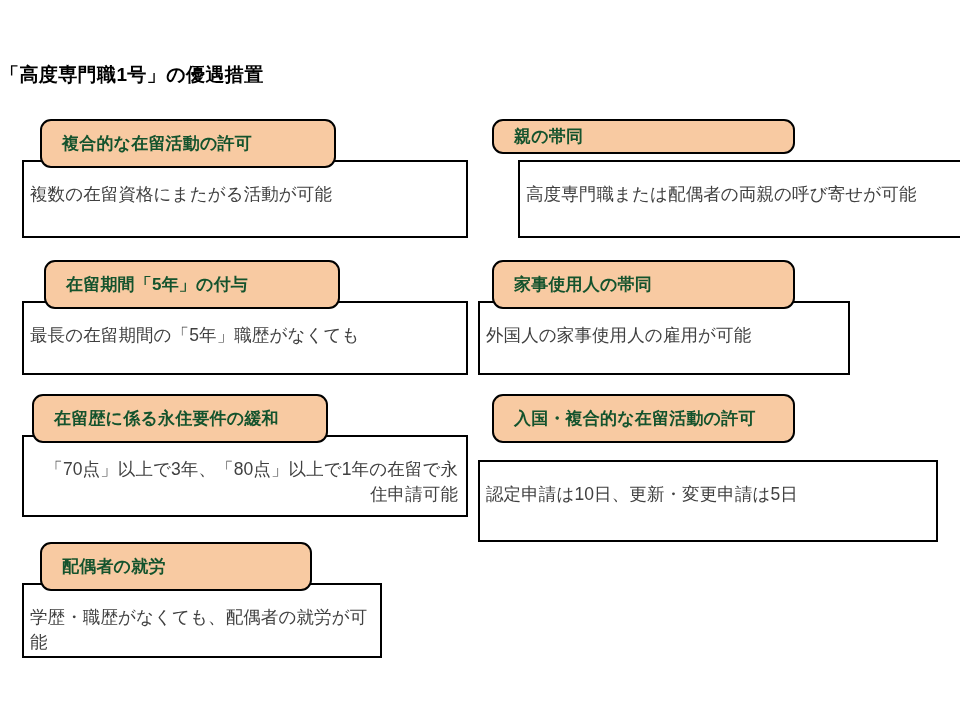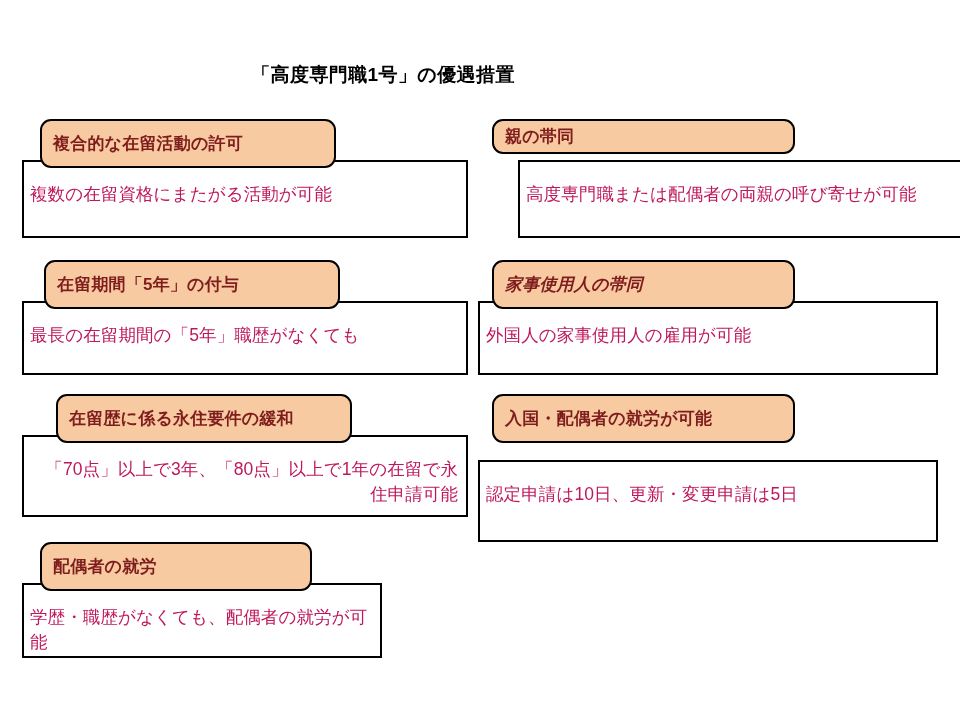--- a/index.html
+++ b/index.html
@@ -22,21 +22,21 @@
     height: 720px;
     background: #ffffff;
   }
 
   
   #page-title {
     position: absolute;
     left: 0;
     top: 62px;
     width: 766px;
-    text-align: center;
+    text-align: left;
     font-size: 19px;
     font-weight: bold;
     letter-spacing: 0.4px;
     color: #000000;
     white-space: nowrap;
   }
 
   
   .card {
     position: absolute;
@@ -51,41 +51,41 @@
     z-index: 1;
   }
 
   .card-body-text {
     position: absolute;
     left: 6px;
     right: 8px;
     top: 20px;
     font-size: 17.5px;
     line-height: 25px;
-    color: #be185d;
+    color: #404040;
     letter-spacing: 0.1px;
   }
 
   
   .card-header {
     position: absolute;
     box-sizing: border-box;
     background: #f8caa2;
     border: 2.5px solid #000000;
     border-radius: 11px;
     z-index: 2;
     display: flex;
     align-items: center;
   }
 
   .card-header-label {
-    padding-left: 11px;
+    padding-left: 20px;
     font-size: 17px;
     font-weight: bold;
-    color: #7f1d1d;
+    color: #14532d;
     letter-spacing: 0.2px;
     white-space: nowrap;
   }
 </style>
 </head>
 <body>
 
 <div id="page">
 
   <div id="page-title">「高度専門職1号」の優遇措置</div>
@@ -109,41 +109,41 @@
       </div>
       <div class="card">
         <div class="card-body" style="left: 22px; top: 301px; width: 446px; height: 74px;">
           <div class="card-body-text">最長の在留期間の「5年」職歴がなくても</div>
         </div>
         <div class="card-header" style="left: 44px; top: 260px; width: 296px; height: 49px;">
           <span class="card-header-label">在留期間「5年」の付与</span>
         </div>
       </div>
       <div class="card">
-        <div class="card-body" style="left: 478px; top: 301px; width: 460px; height: 74px;">
+        <div class="card-body" style="left: 478px; top: 301px; width: 372px; height: 74px;">
           <div class="card-body-text">外国人の家事使用人の雇用が可能</div>
         </div>
-        <div class="card-header" style="left: 492px; top: 260px; width: 303px; height: 49px; font-style: italic;">
+        <div class="card-header" style="left: 492px; top: 260px; width: 303px; height: 49px;">
           <span class="card-header-label">家事使用人の帯同</span>
         </div>
       </div>
       <div class="card">
         <div class="card-body" style="left: 22px; top: 435px; width: 446px; height: 82px; text-align: right;">
           <div class="card-body-text">「70点」以上で3年、「80点」以上で1年の在留で永住申請可能</div>
         </div>
-        <div class="card-header" style="left: 56px; top: 394px; width: 296px; height: 49px;">
+        <div class="card-header" style="left: 32px; top: 394px; width: 296px; height: 49px;">
           <span class="card-header-label">在留歴に係る永住要件の緩和</span>
         </div>
       </div>
       <div class="card">
         <div class="card-body" style="left: 478px; top: 460px; width: 460px; height: 82px;">
           <div class="card-body-text">認定申請は10日、更新・変更申請は5日</div>
         </div>
         <div class="card-header" style="left: 492px; top: 394px; width: 303px; height: 49px;">
-          <span class="card-header-label">入国・配偶者の就労が可能</span>
+          <span class="card-header-label">入国・複合的な在留活動の許可</span>
         </div>
       </div>
       <div class="card">
         <div class="card-body" style="left: 22px; top: 583px; width: 360px; height: 75px;">
           <div class="card-body-text">学歴・職歴がなくても、配偶者の就労が可能</div>
         </div>
         <div class="card-header" style="left: 40px; top: 542px; width: 272px; height: 49px;">
           <span class="card-header-label">配偶者の就労</span>
         </div>
       </div>

